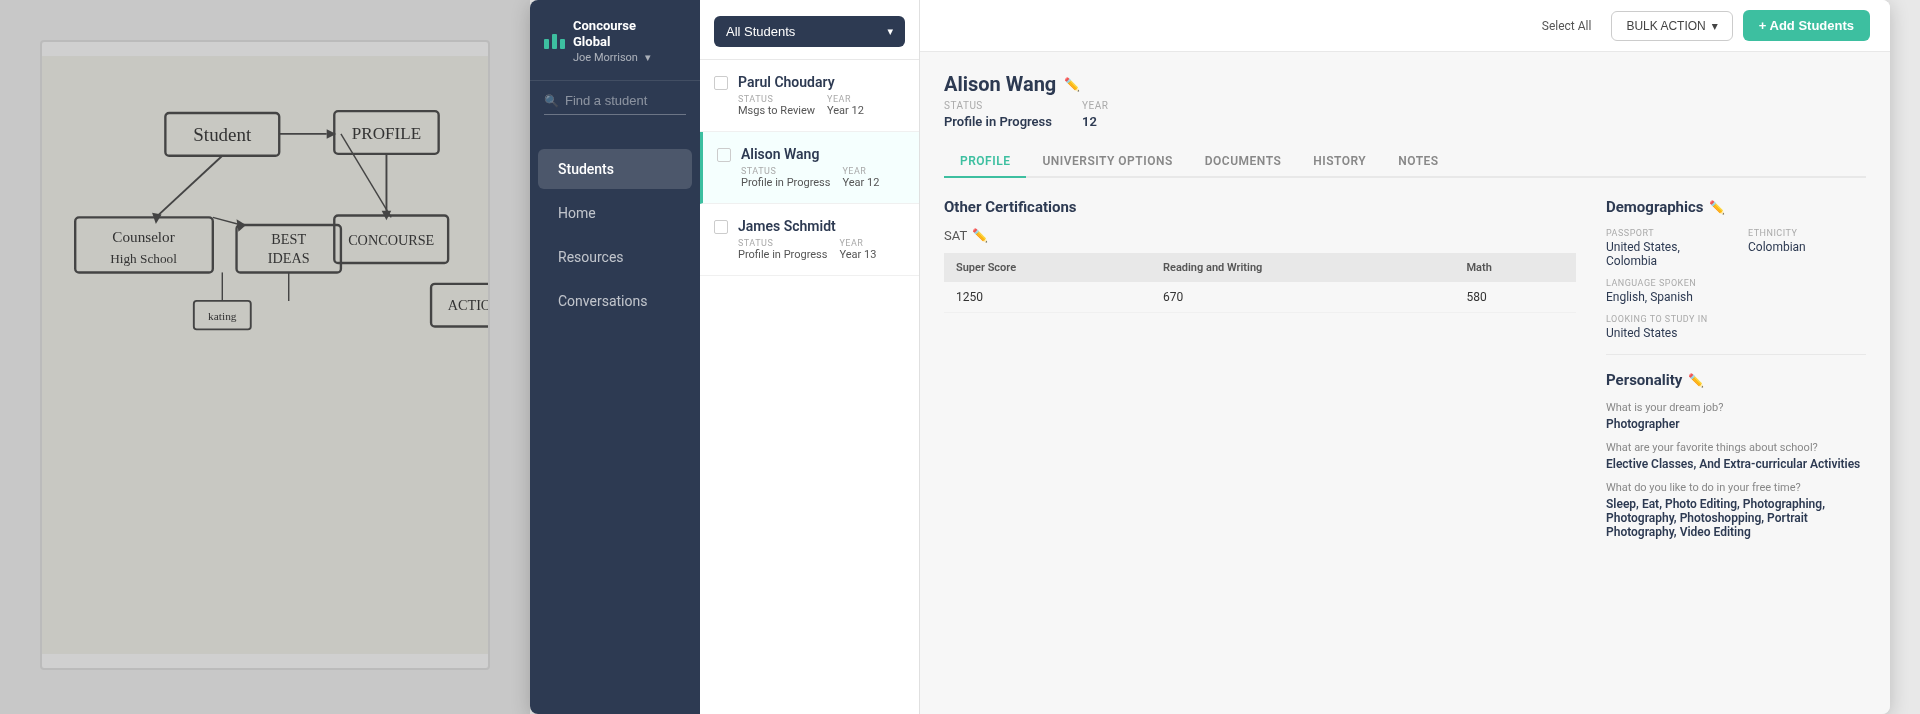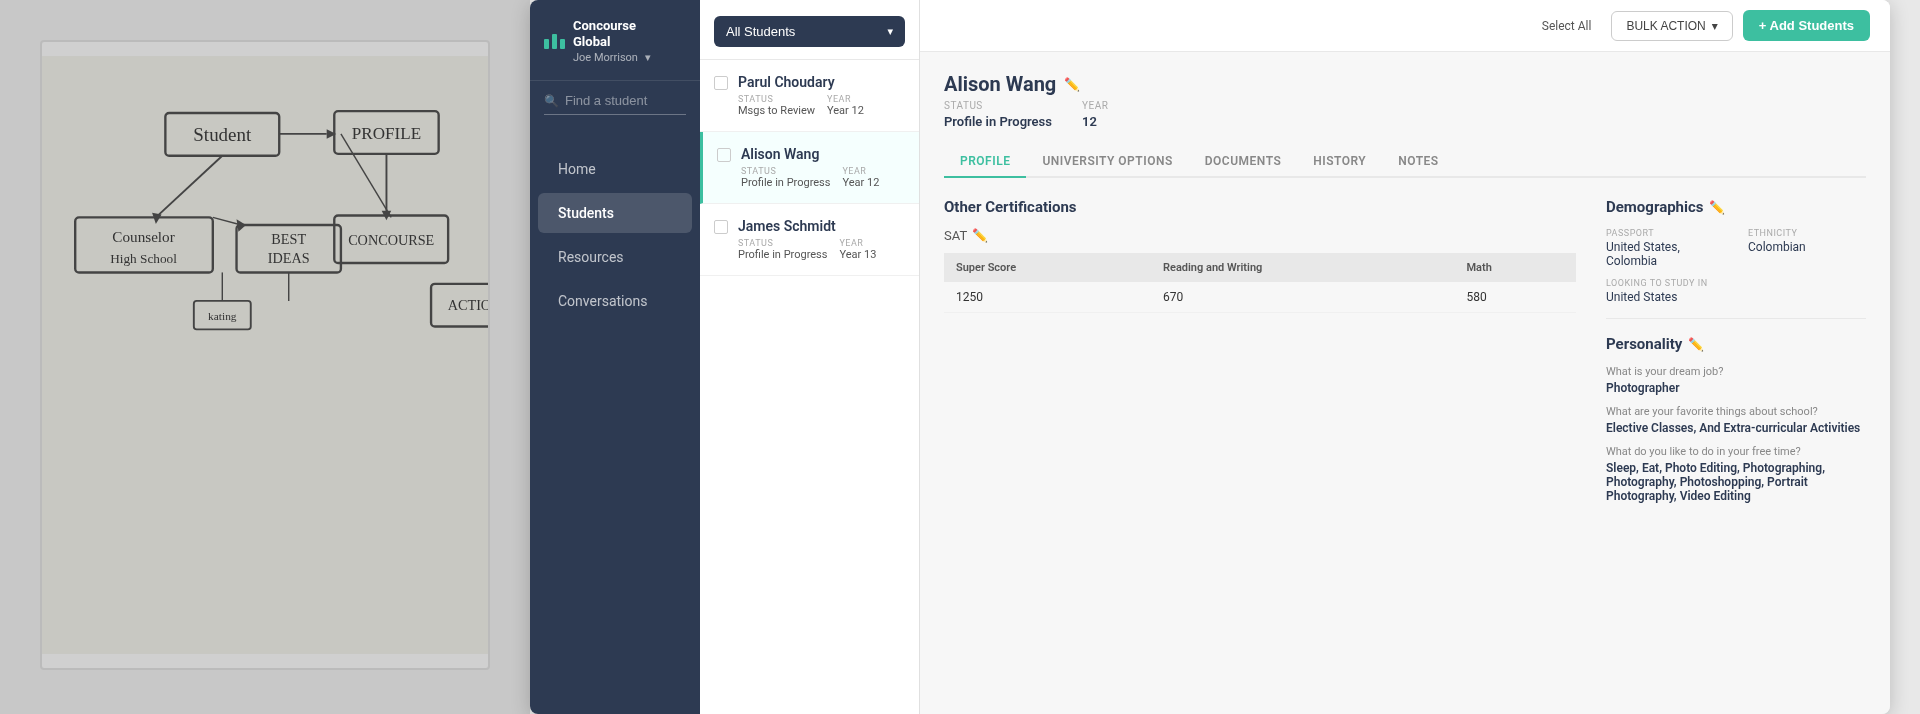--- a/index.html
+++ b/index.html
@@ -502,22 +502,22 @@
     </div>
 
     <div class="search-area">
       <div class="search-input-wrap">
         <span class="search-icon-svg">🔍</span>
         <input class="search-input" type="text" placeholder="Find a student" style="">
       </div>
     </div>
 
     <div class="sidebar-nav">
+      <div class="nav-item active">Students</div>
       <div class="nav-item">Home</div>
-      <div class="nav-item active">Students</div>
       <div class="nav-item">Resources</div>
       <div class="nav-item">Conversations</div>
     </div>
   </div>
 
   <div class="student-list-panel">
     <div class="student-list-header">
       <button class="all-students-dropdown">
         <span>All Students</span>
         <span class="dropdown-chevron">▾</span>
@@ -663,20 +663,24 @@
             <div class="demo-item">
               <label>PASSPORT</label>
               <div class="demo-value">United States, Colombia</div>
             </div>
             <div class="demo-item">
               <label>ETHNICITY</label>
               <div class="demo-value">Colombian</div>
             </div>
           </div>
           <div class="demo-item" style="margin-top:10px;">
+            <label>LANGUAGE SPOKEN</label>
+            <div class="demo-value">English, Spanish</div>
+          </div>
+          <div class="demo-item" style="margin-top:10px;">
             <label>LOOKING TO STUDY IN</label>
             <div class="demo-value">United States</div>
           </div>
 
           <div class="divider-line"></div>
 
           <div class="personality-section">
             <div class="section-title">
               <span>Personality</span>
               <span style="cursor:pointer; font-size:13px;">✏️</span>

